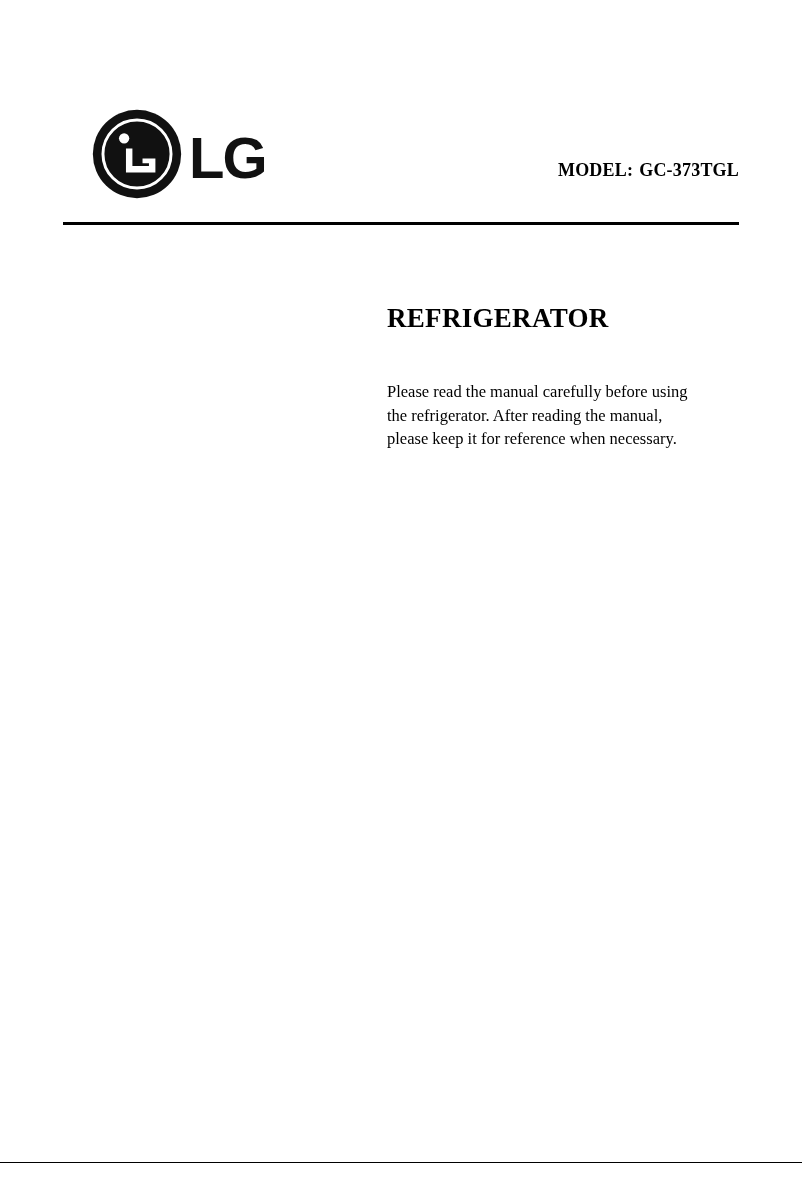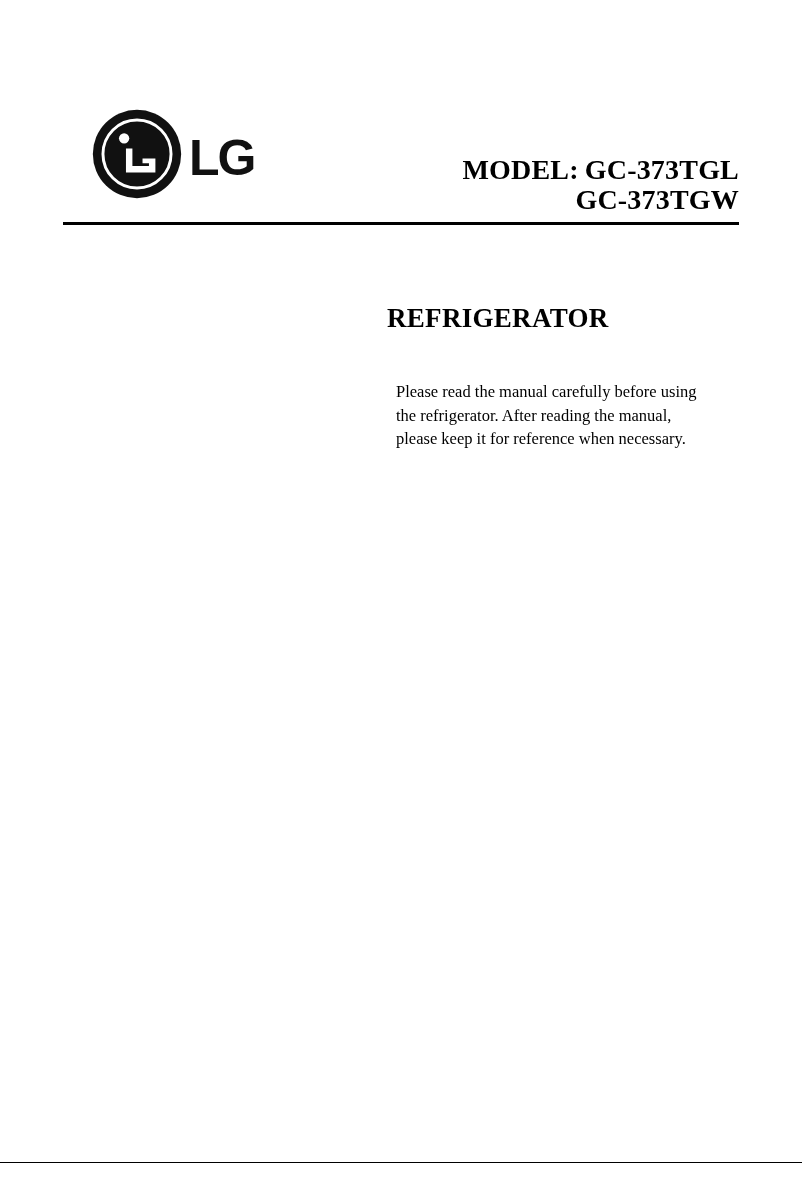--- a/index.html
+++ b/index.html
@@ -41,35 +41,35 @@
   .logo-mark {
     width: 92px;
     height: 92px;
     position: relative;
     display: block;
   }
 
   .logo-text {
     font-family: "Liberation Sans", sans-serif;
     font-weight: bold;
-    font-size: 50px;
+    font-size: 58px;
     line-height: 66px;
     letter-spacing: -2px;
     margin-left: 6px;
     margin-top: 8px;
     color: #111111;
   }
 
   .model-block {
     position: absolute;
     right: 0px;
     top: 55px;
     text-align: right;
     font-weight: bold;
-    font-size: 28px;
+    font-size: 18px;
     line-height: 30px;
     letter-spacing: 0.2px;
   }
   .model-line-1 .model-label {
     margin-right: 6px;
   }
 
   .rule {
     position: absolute;
     left: 63px;
@@ -91,21 +91,21 @@
     font-weight: bold;
     font-size: 27px;
     line-height: 32px;
     letter-spacing: 0.3px;
     margin: 12px 0 46px 0;
   }
 
   .intro {
     font-size: 16.5px;
     line-height: 23.5px;
-    margin: 9px;
+    margin: 0;
     width: 318px;
   }
 
   
   .footer-rule {
     position: absolute;
     left: 0px;
     top: 1162px;
     width: 802px;
     height: 0;
@@ -128,23 +128,20 @@
           <path d="M38 44 L38 70 L70 70 L70 55 L56 55 L56 60 L63 60 L63 63 L45 63 L45 44 Z" fill="#ffffff"></path>
         </svg>
       </span>
       <span class="logo-text">LG</span>
     </div>
 
     <div class="model-block">
       <div class="model-line-1">
         <span class="model-label">MODEL:</span><span>GC-373TGL</span>
       </div>
-      <div class="model-line-2">
-        <span>GC-373TGW</span>
-      </div>
     </div>
 
   </div>
 
   <div class="rule"></div>
 
   <div class="content">
     <h1 class="doc-title">REFRIGERATOR</h1>
     <p class="intro">Please read the manual carefully before using the refrigerator. After reading the manual, please keep it for reference when necessary.</p>
   </div>

